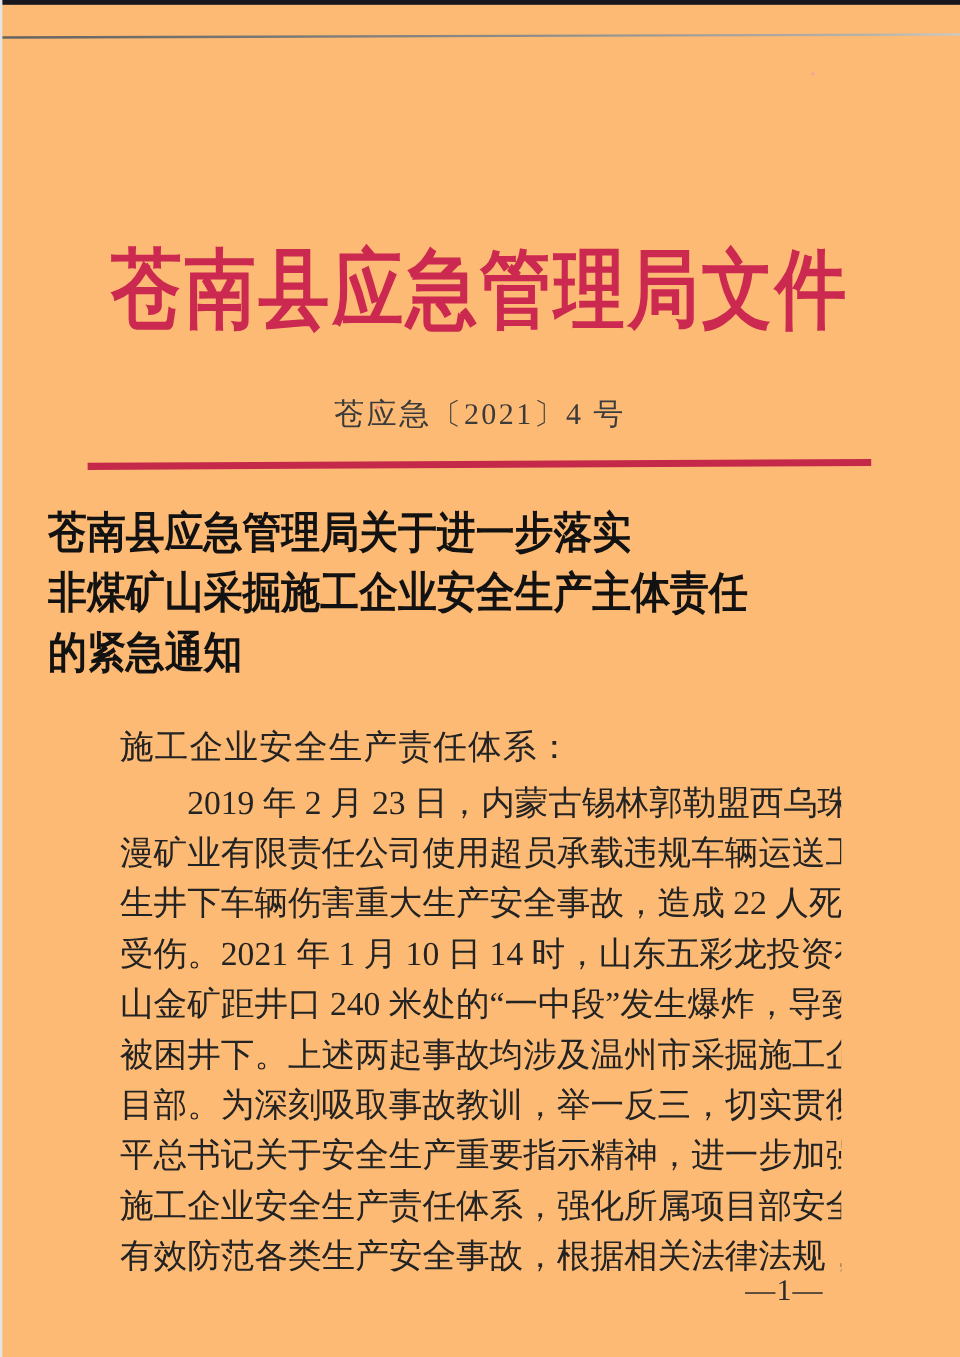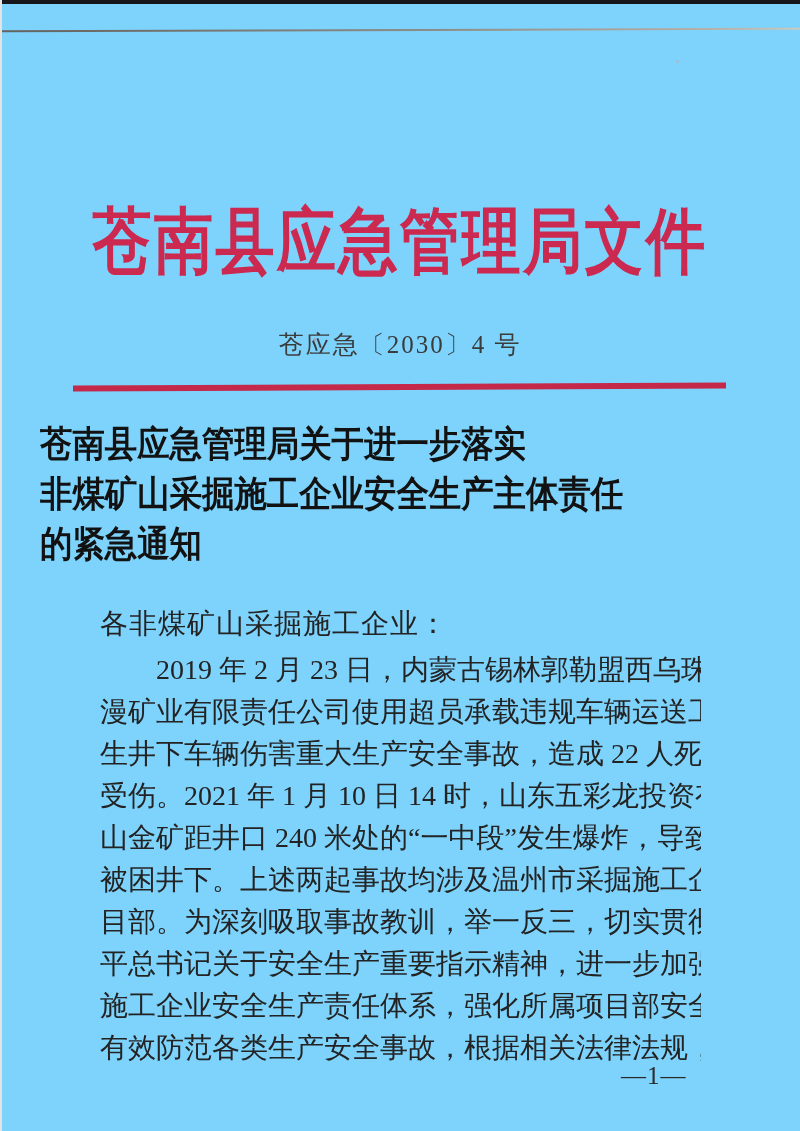--- a/index.html
+++ b/index.html
@@ -1,18 +1,18 @@
 <!DOCTYPE html>
 <html><head>
 <meta charset="utf-8">
 <style>
   html,body { margin:0; padding:0; background:#ffffff; }
   .page {
     position:relative; width:800px; height:1131px;
-    background:#7dd3fc; overflow:hidden;
+    background:#fdba74; overflow:hidden;
     font-family:"Liberation Serif","DejaVu Serif",serif;
   }
   
   .top-strip { position:absolute; top:0; left:0; width:800px; height:4px; background:#16161c; }
   .edge-line {
     position:absolute; top:29px; left:-6px; width:812px; height:2px;
     background:linear-gradient(to right,#63625f,#8e8d89 55%,#b7b2aa 90%,#cfcac2);
     transform:rotate(-0.18deg);
   }
   .left-strip { position:absolute; top:0; left:0; width:2px; height:1131px; background:#e3e3e1; }
@@ -71,32 +71,32 @@
 
   <div class="top-strip"></div>
   <div class="edge-line"></div>
   <div class="left-strip"></div>
   <div class="speckle sp1"></div>
   <div class="speckle sp2"></div>
   <div class="speckle sp3"></div>
 
   <div class="red-head">苍南县应急管理局文件</div>
 
-  <div class="doc-num">苍应急〔2030〕4 号</div>
+  <div class="doc-num">苍应急〔2021〕4 号</div>
 
   <div class="red-rule"></div>
 
   <div class="doc-title">
     <span class="tline">苍南县应急管理局关于进一步落实</span>
     <span class="tline">非煤矿山采掘施工企业安全生产主体责任</span>
     <span class="tline">的紧急通知</span>
   </div>
 
   <div class="body-text">
-    <div class="salutation">各非煤矿山采掘施工企业：</div>
+    <div class="salutation">施工企业安全生产责任体系：</div>
     <div class="jline indent">2019 年 2 月 23 日，内蒙古锡林郭勒盟西乌珠穆沁旗银</div>
     <div class="jline">漫矿业有限责任公司使用超员承载违规车辆运送工人时发</div>
     <div class="jline">生井下车辆伤害重大生产安全事故，造成 22 人死亡，28 人</div>
     <div class="jline">受伤。2021 年 1 月 10 日 14 时，山东五彩龙投资有限公司笏</div>
     <div class="jline">山金矿距井口 240 米处的“一中段”发生爆炸，导致 22 人</div>
     <div class="jline">被困井下。上述两起事故均涉及温州市采掘施工企业在外项</div>
     <div class="jline">目部。为深刻吸取事故教训，举一反三，切实贯彻落实习近</div>
     <div class="jline">平总书记关于安全生产重要指示精神，进一步加强我县采掘</div>
     <div class="jline">施工企业安全生产责任体系，强化所属项目部安全生产管理，</div>
     <div class="jline">有效防范各类生产安全事故，根据相关法律法规，现将有关</div>

